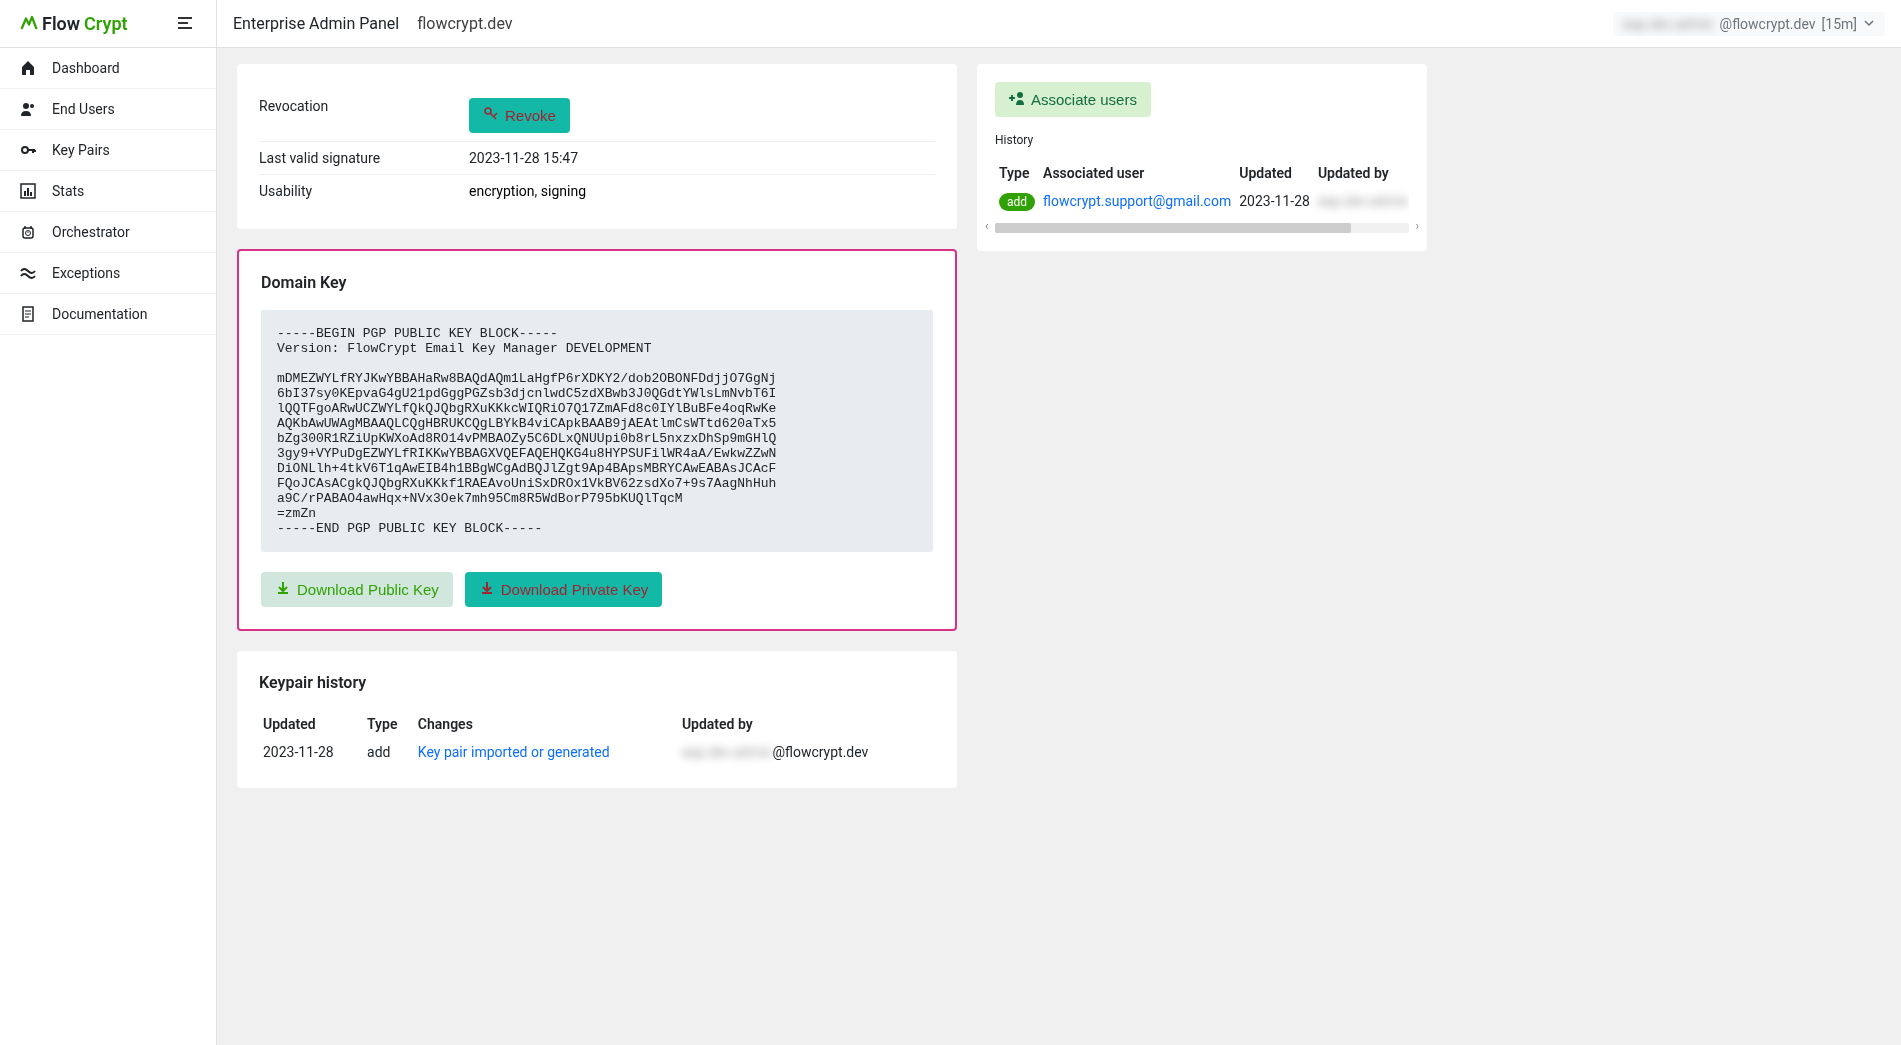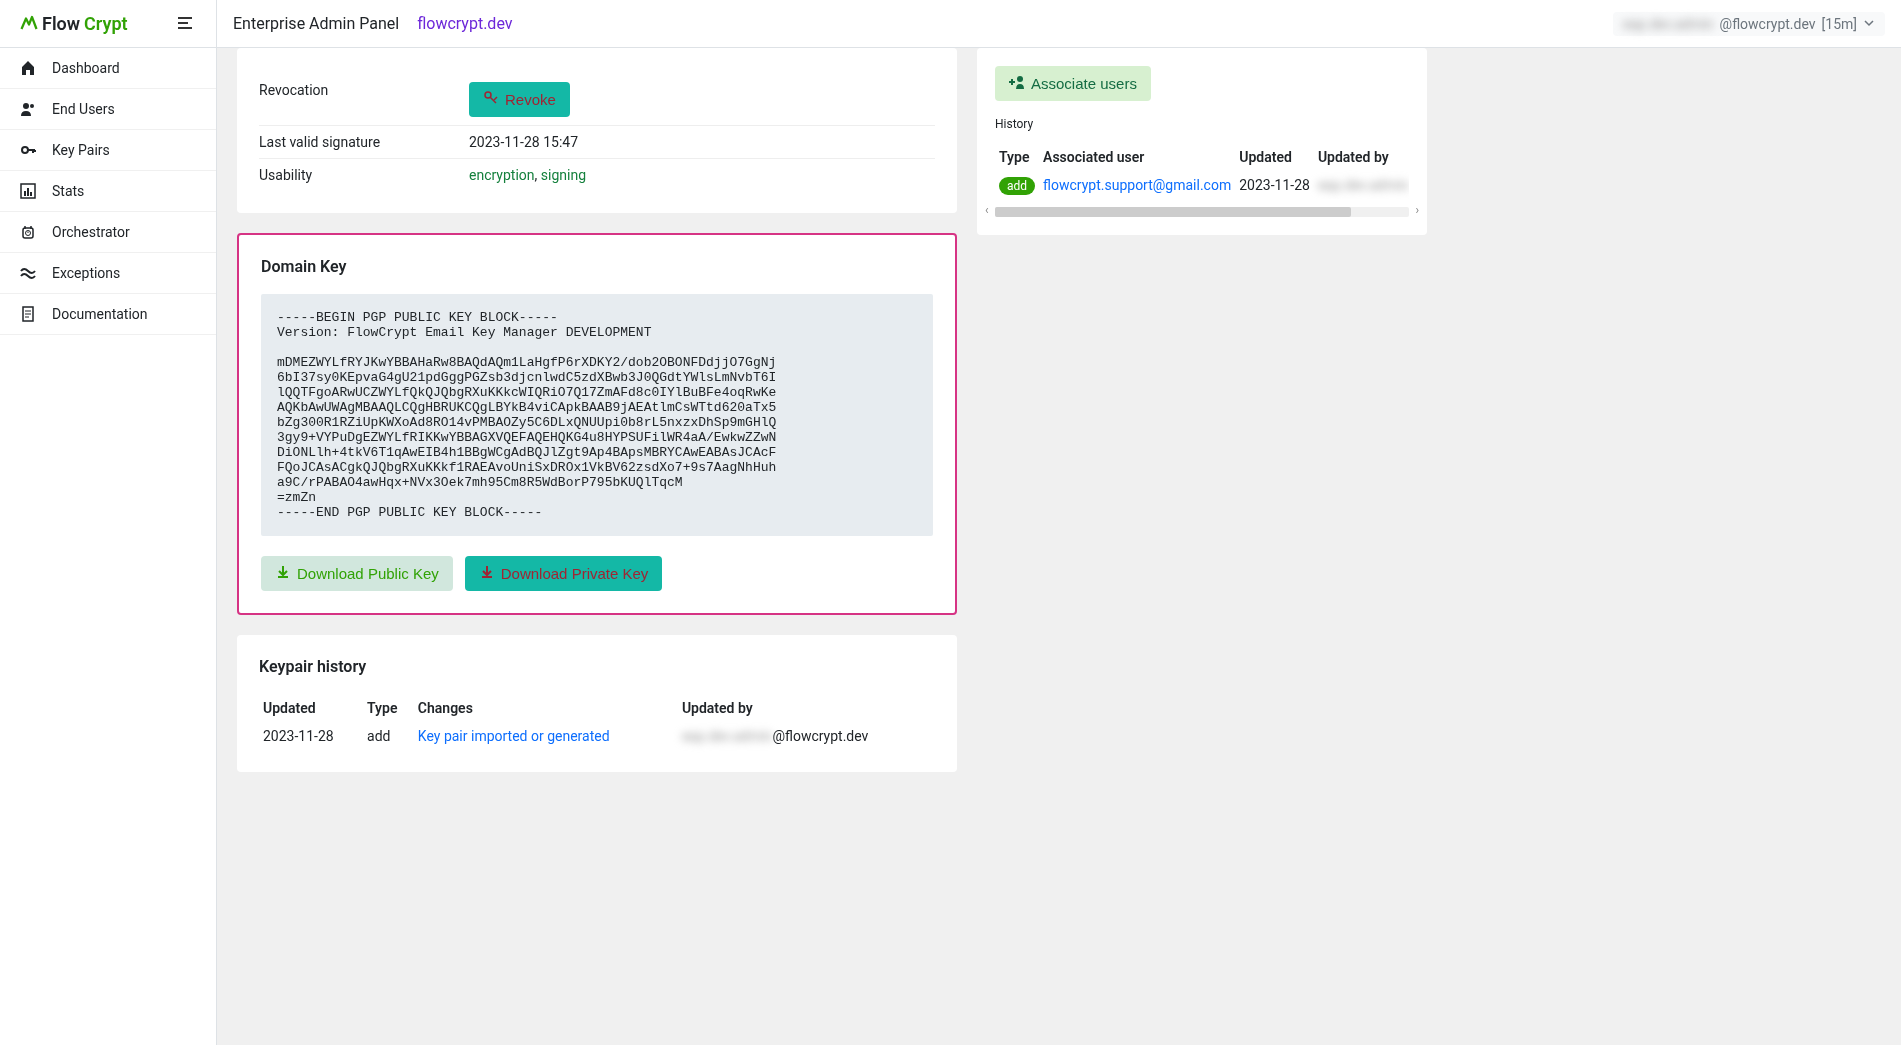--- a/index.html
+++ b/index.html
@@ -14,43 +14,43 @@
     .logo-mark { color: #31a205; font-size: 20px; }
     .logo-flow { color: #212529; }
     .logo-crypt { color: #31a205; }
     .menu-toggle { cursor: pointer; color: #6c757d; font-size: 18px; }
     
     .nav-list { list-style: none; }
     .nav-item { display: flex; align-items: center; padding: 12px 18px; gap: 14px; color: #212529; cursor: pointer; border-bottom: 1px solid #f0f0f0; }
     .nav-icon { width: 20px; display: inline-flex; justify-content: center; color: #212529; }
     
     
-    .main { flex: 1; display: flex; flex-direction: column; overflow: hidden; }
+    .main { flex: 1; display: flex; flex-direction: column; overflow: hidden; gap: 16px; }
     .header { height: 48px; background: #fff; border-bottom: 1px solid #dee2e6; display: flex; align-items: center; padding: 0 16px; justify-content: space-between; }
     .header-left { display: flex; align-items: center; gap: 18px; }
     .header-title { font-size: 16px; color: #212529; }
-    .header-sub { color: #6d28d9; font-size: 16px; }
+    .header-sub { color: #404040; font-size: 16px; }
     .header-right { display: flex; align-items: center; gap: 6px; color: #6c757d; cursor: pointer; background: #f8f9fa; padding: 4px 10px; border-radius: 4px; }
     .blur-user { filter: blur(4px); color: #999; }
     .session { color: #6c757d; }
     
     
     .content { flex: 1; overflow: auto; padding: 0 20px 20px 20px; display: flex; gap: 20px; align-items: flex-start; }
     .col-left { flex: 1; max-width: 720px; }
     .col-right { width: 450px; }
     
     .card { background: #fff; border-radius: 4px; padding: 22px; margin-bottom: 20px; }
     .card-highlight { border: 2px solid #d63384; }
     
     .kv-row { display: flex; padding: 8px 0; border-top: 1px solid #eee; }
     .kv-row:first-child { border-top: none; margin-top: 16px; }
     .kv-key { width: 210px; color: #212529; }
     .kv-val { flex: 1; }
     
-    .green-link { color: #15803d; }
+    .green-link { color: #000000; }
     
     .btn { border: none; padding: 8px 14px; border-radius: 4px; font-size: 15px; cursor: pointer; display: inline-flex; align-items: center; gap: 6px; }
     .btn-red-light { background: #14b8a6; color: #a02533; }
     .btn-green-light { background: #d1e7dd; color: #31a205; }
     .btn-green-soft { background: #d7f0d0; color: #146c43; }
     
     .section-title { font-weight: 600; font-size: 16px; margin-bottom: 18px; }
     
     .keyblock { background: #e7ecf0; padding: 16px; font-family: "Courier New", monospace; font-size: 13px; white-space: pre; color: #212529; border-radius: 2px; overflow-x: auto; margin-bottom: 20px; }
     

